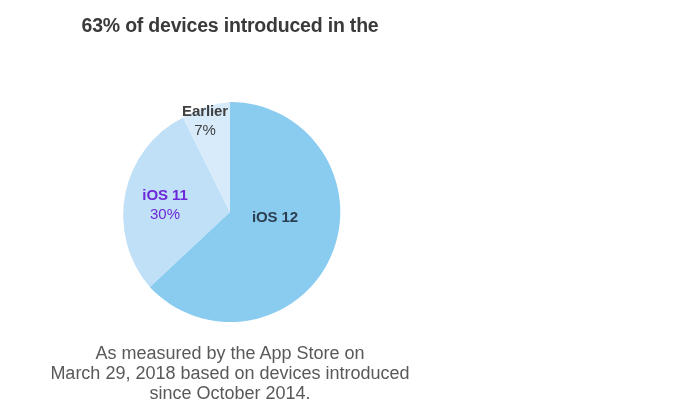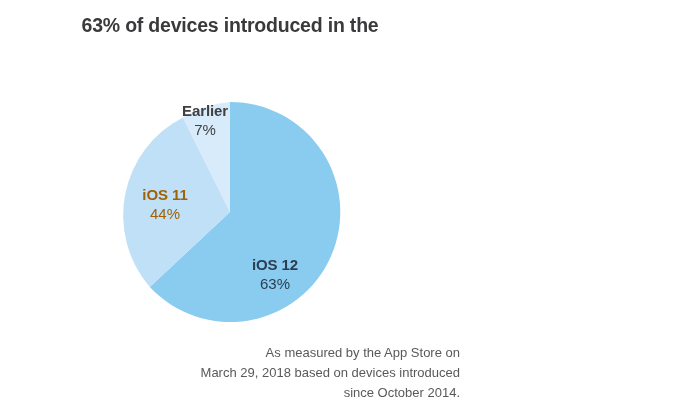--- a/index.html
+++ b/index.html
@@ -95,22 +95,22 @@
     top: 208px;
     width: 110px;
   }
 
   
   #chart-footnote {
     position: absolute;
     left: 0;
     top: 343px;
     width: 460px;
-    text-align: right;
-    font-size: 13px;
+    text-align: center;
+    font-size: 18px;
     line-height: 20px;
     color: #58595b;
   }
   #chart-footnote .fline {
     display: block;
     white-space: nowrap;
   }
 </style>
 </head>
 <body>
@@ -130,28 +130,27 @@
 
       <path id="slice-earlier" d="M 110 110 L 63.02 15.40 A 110 110 0 0 1 110 0 Z" fill="#d8ebfb"></path>
     </svg>
   </div>
 
   <div class="slice-label" id="label-earlier" style="color: #404040;">
     <span class="nm">Earlier</span>
     <span class="pc">7%</span>
   </div>
 
-  <div class="slice-label" id="label-ios11" style="color: #a16207;">
+  <div class="slice-label" id="label-ios11" style="color: #6d28d9;">
     <span class="nm">iOS 11</span>
-    <span class="pc">44%</span>
+    <span class="pc">30%</span>
   </div>
 
-  <div class="slice-label" id="label-ios12" style="color: rgb(44, 62, 80); margin-top: 48px;">
+  <div class="slice-label" id="label-ios12" style="color: rgb(44, 62, 80);">
     <span class="nm">iOS 12</span>
-    <span class="pc">63%</span>
   </div>
 
   <div id="chart-footnote" style="color: rgb(88, 89, 91);">
     <span class="fline">As measured by the App Store on</span>
     <span class="fline">March 29, 2018 based on devices introduced</span>
     <span class="fline">since October 2014.</span>
   </div>
 
 </div>
 

